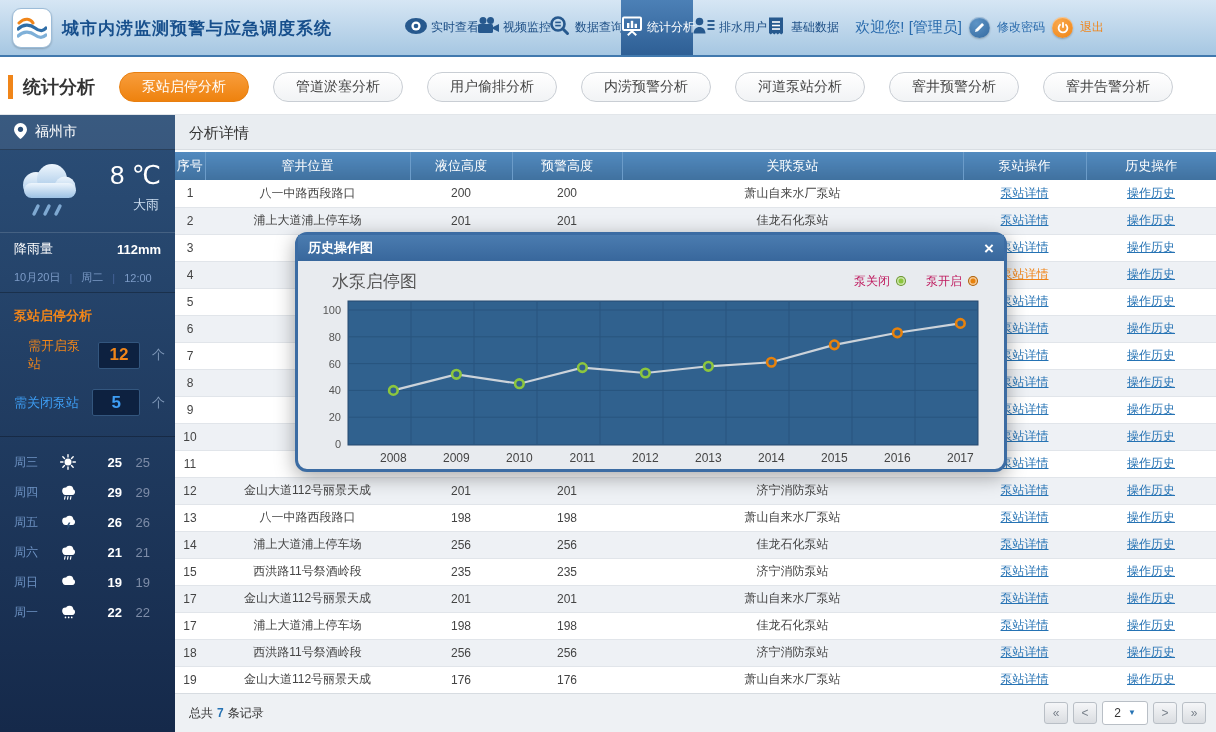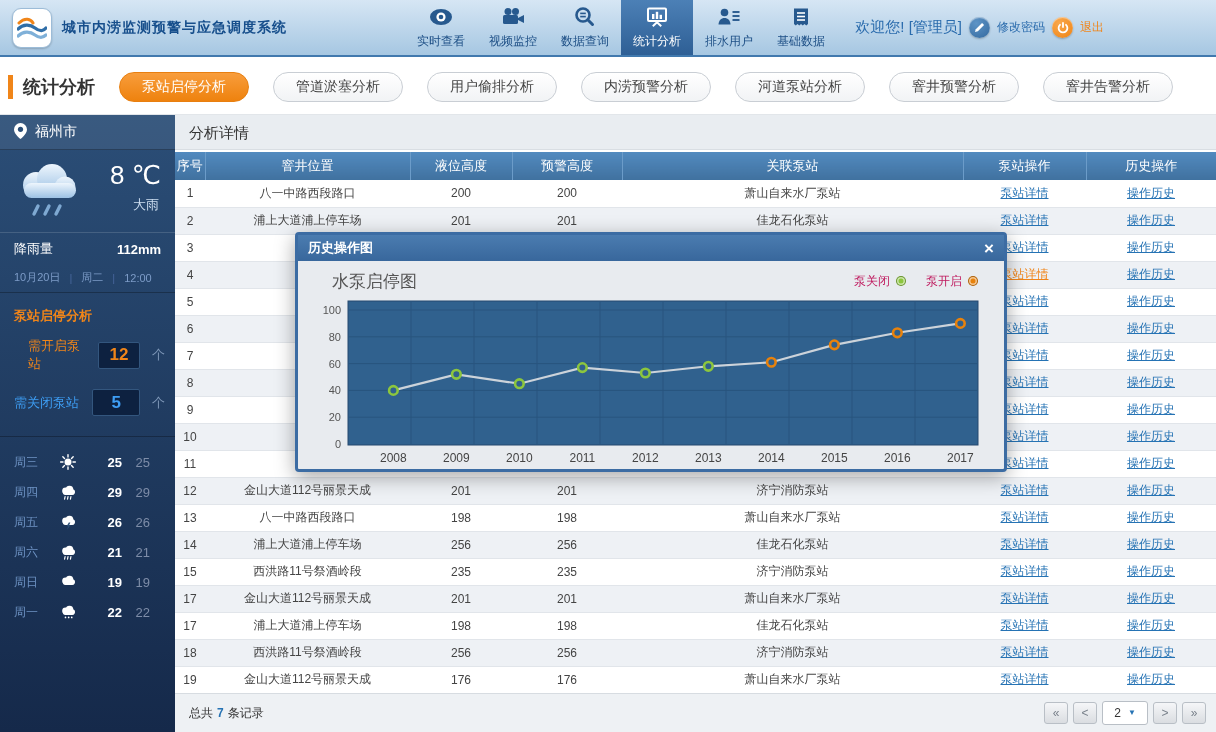--- a/index.html
+++ b/index.html
@@ -3,23 +3,23 @@
 <meta charset="utf-8">
 <style>
   *{margin:0;padding:0;box-sizing:border-box}
   html,body{width:1216px;height:732px;overflow:hidden}
   body{font-family:"Liberation Sans","DejaVu Sans",sans-serif;font-size:12px;color:#333;background:#fff;position:relative}
 
   
   .topbar{position:absolute;top:0;left:0;right:0;height:57px;background:linear-gradient(#d6e6f4,#a6c7e2);border-bottom:2px solid #4179ae;z-index:3}
   .brand{position:absolute;left:12px;top:8px;display:flex;align-items:center;gap:10px}
   .logo{width:40px;height:40px;background:#fff;border:1px solid #9cbcd8;border-radius:9px;display:flex;align-items:center;justify-content:center;box-shadow:0 1px 2px rgba(0,0,0,.2)}
-  .app-title{font-size:14px;font-weight:bold;color:#174f8c;letter-spacing:1px}
+  .app-title{font-size:17px;font-weight:bold;color:#174f8c;letter-spacing:1px}
   .topnav{position:absolute;left:405px;top:0;height:100%;display:flex}
-  .nav-item{width:72px;height:100%;display:flex;flex-direction:column;align-items:center;justify-content:center;gap:2px;cursor:pointer}
+  .nav-item{width:72px;height:100%;display:flex;align-items:center;justify-content:center;gap:2px;cursor:pointer}
   .nav-item .nav-label{font-size:12px;color:#1c4e85;white-space:nowrap}
   .nav-item.active{background:linear-gradient(#4c80b6,#2e5f95)}
   .nav-item.active .nav-label{color:#fff}
   .user-area{position:absolute;right:112px;top:0;height:100%;display:flex;align-items:center;gap:7px;white-space:nowrap}
   .welcome{color:#2b6cad;font-size:15px}
   .round-btn{width:21px;height:21px;border-radius:50%;display:inline-flex;align-items:center;justify-content:center;cursor:pointer;box-shadow:inset 0 1px 1px rgba(255,255,255,.5),0 1px 2px rgba(0,0,0,.25)}
   .pwd-circle{background:radial-gradient(circle at 35% 30%,#5e94c6,#33699f)}
   .logout-circle{background:radial-gradient(circle at 35% 30%,#f9a84d,#ef8313)}
   .pwd-label{color:#2b6cad;cursor:pointer}
   .logout-label{color:#f08519;cursor:pointer}
@@ -69,21 +69,21 @@
   .tbl-link{color:#2673b4;text-decoration:underline;cursor:pointer}
   .tbl-link.hl{color:#f08519}
   .table-footer{position:absolute;left:0;right:0;bottom:0;height:39px;background:#eef1f4;border-top:1px solid #d7dce1;display:flex;align-items:center;padding:0 10px 0 14px;font-size:12px;color:#333}
   .total-count{color:#2673b4;font-weight:bold;margin:0 4px}
   .pager{margin-left:auto;display:flex;gap:5px;align-items:center}
   .pg-btn{width:24px;height:22px;border:1px solid #b9bfc6;border-radius:3px;background:linear-gradient(#f5f6f8,#dadde1);color:#7a828c;display:flex;align-items:center;justify-content:center;font-size:12px;cursor:pointer}
   .pg-select{width:46px;height:24px;border:1px solid #b9bfc6;border-radius:3px;background:#fff;display:flex;align-items:center;justify-content:center;gap:7px;cursor:pointer}
   .pg-caret{color:#2673b4;font-size:8px;line-height:1}
 
   
-  .modal{position:absolute;left:295px;top:232px;width:712px;height:240px;background:#e8ebef;border:3px solid #3c6ca3;border-radius:4px;box-shadow:0 5px 20px rgba(0,0,0,.35);z-index:10}
+  .modal{position:absolute;left:295px;top:232px;width:712px;height:240px;background:#e8ebef;border:3px solid #3c6ca3;border-radius:12px;box-shadow:0 5px 20px rgba(0,0,0,.35);z-index:10}
   .modal-header{height:26px;background:linear-gradient(#4b7cb0,#38679c);display:flex;align-items:center;padding:0 10px;color:#fff}
   .modal-title{font-size:13px;font-weight:bold}
   .modal-close{margin-left:auto;color:#fff;font-size:17px;font-weight:bold;cursor:pointer;line-height:1}
   .modal-body{padding:4px 12px 2px}
   .chart-head{display:flex;align-items:center;height:32px;padding:0 14px 0 22px}
   .chart-title{font-size:17px;color:#555}
   .legend{margin-left:auto;display:flex;gap:20px;align-items:center}
   .legend-item{display:flex;align-items:center;gap:6px;color:#be185d;font-size:12px}
   .legend-dot{width:10px;height:10px;border-radius:50%;border:1px solid rgba(0,0,0,.25);box-shadow:inset 0 0 0 1.5px rgba(255,255,255,.55)}
 </style>

